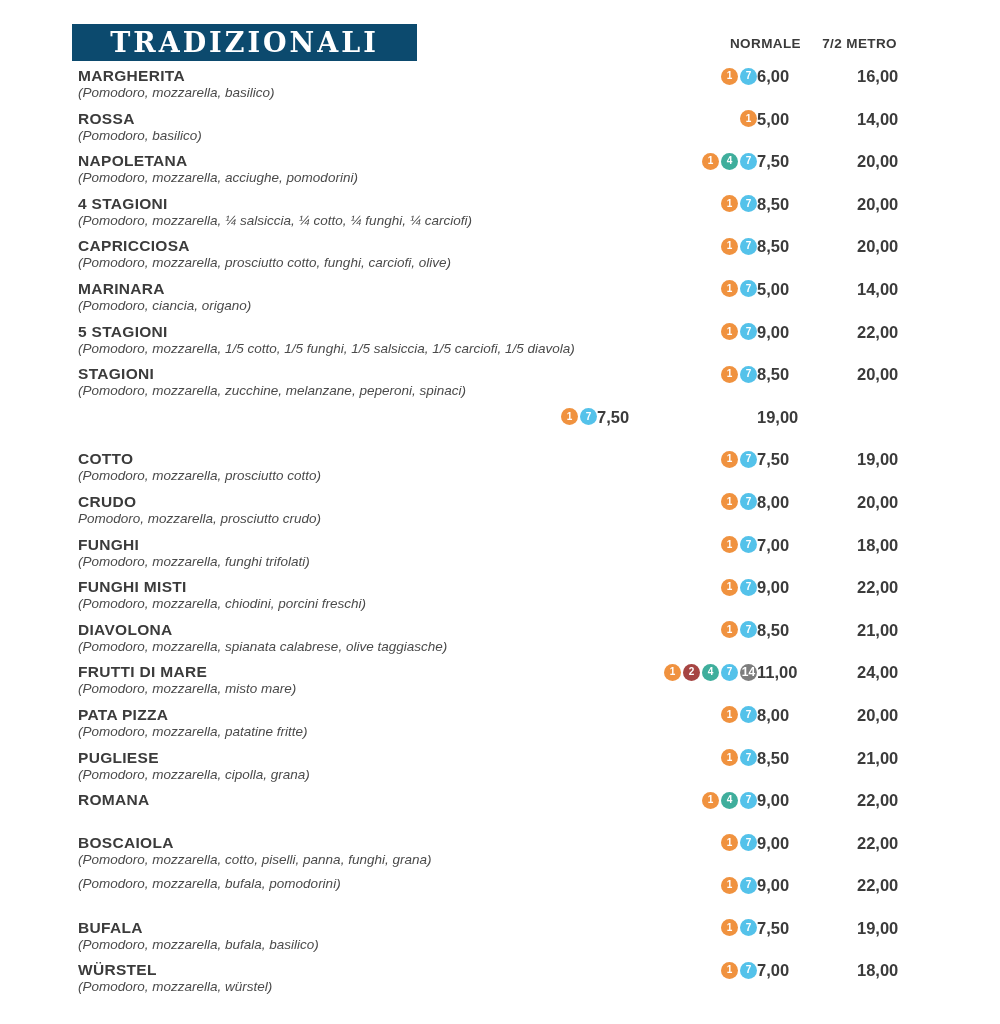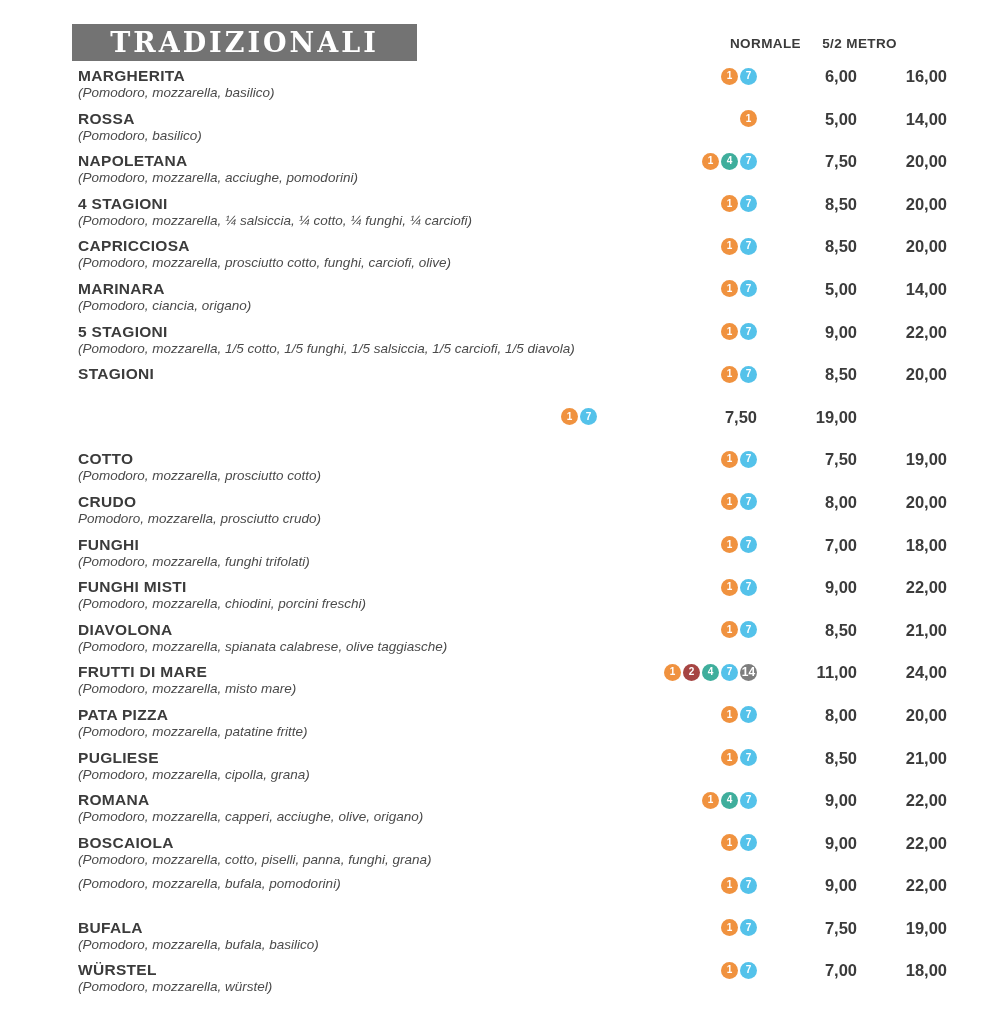--- a/index.html
+++ b/index.html
@@ -103,36 +103,36 @@
     align-items: center;
     justify-content: center;
     line-height: 1;
     flex: 0 0 auto;
   }
   .badge-wide { font-size: 12px; }
   .price {
     font-size: 16.5px;
     font-weight: bold;
     line-height: 18px;
-    text-align: right;
+    text-align: left;
     color: #3b3b3b;
     white-space: nowrap;
   }
 </style>
 </head>
 <body>
 
 <div class="page">
 
-  <div class="banner" style="background: #737373;">
+  <div class="banner" style="background: #0c4a6e;">
     <span class="banner-title">TRADIZIONALI</span>
   </div>
 
   <span class="col-head col-head-normale">NORMALE</span>
-  <span class="col-head col-head-metro">5/2 METRO</span>
+  <span class="col-head col-head-metro">7/2 METRO</span>
 
   <div class="items" id="items">
   <div class="row">
     <div class="left">
       <div class="item-name">MARGHERITA</div>
       <div class="item-ingredients">(Pomodoro, mozzarella, basilico)</div>
     </div>
     <div class="badges">
           <span class="badge" style="background: rgb(240, 146, 63);">1</span>
           <span class="badge" style="background: rgb(84, 194, 234);">7</span>
@@ -215,20 +215,21 @@
           <span class="badge" style="background: rgb(240, 146, 63);">1</span>
           <span class="badge" style="background: rgb(84, 194, 234);">7</span>
         </div>
     <div class="price">9,00</div>
     <div class="price">22,00</div>
   </div>
 
   <div class="row">
     <div class="left">
       <div class="item-name">STAGIONI</div>
+      <div class="item-ingredients">(Pomodoro, mozzarella, zucchine, melanzane, peperoni, spinaci)</div>
     </div>
     <div class="badges">
           <span class="badge" style="background: rgb(240, 146, 63);">1</span>
           <span class="badge" style="background: rgb(84, 194, 234);">7</span>
         </div>
     <div class="price">8,50</div>
     <div class="price">20,00</div>
   </div>
 
   <div class="row">
@@ -343,21 +344,20 @@
           <span class="badge" style="background: rgb(240, 146, 63);">1</span>
           <span class="badge" style="background: rgb(84, 194, 234);">7</span>
         </div>
     <div class="price">8,50</div>
     <div class="price">21,00</div>
   </div>
 
   <div class="row">
     <div class="left">
       <div class="item-name">ROMANA</div>
-      <div class="item-ingredients">(Pomodoro, mozzarella, capperi, acciughe, olive, origano)</div>
     </div>
     <div class="badges">
           <span class="badge" style="background: rgb(240, 146, 63);">1</span>
           <span class="badge" style="background: rgb(63, 174, 156);">4</span>
           <span class="badge" style="background: rgb(84, 194, 234);">7</span>
         </div>
     <div class="price">9,00</div>
     <div class="price">22,00</div>
   </div>
 

